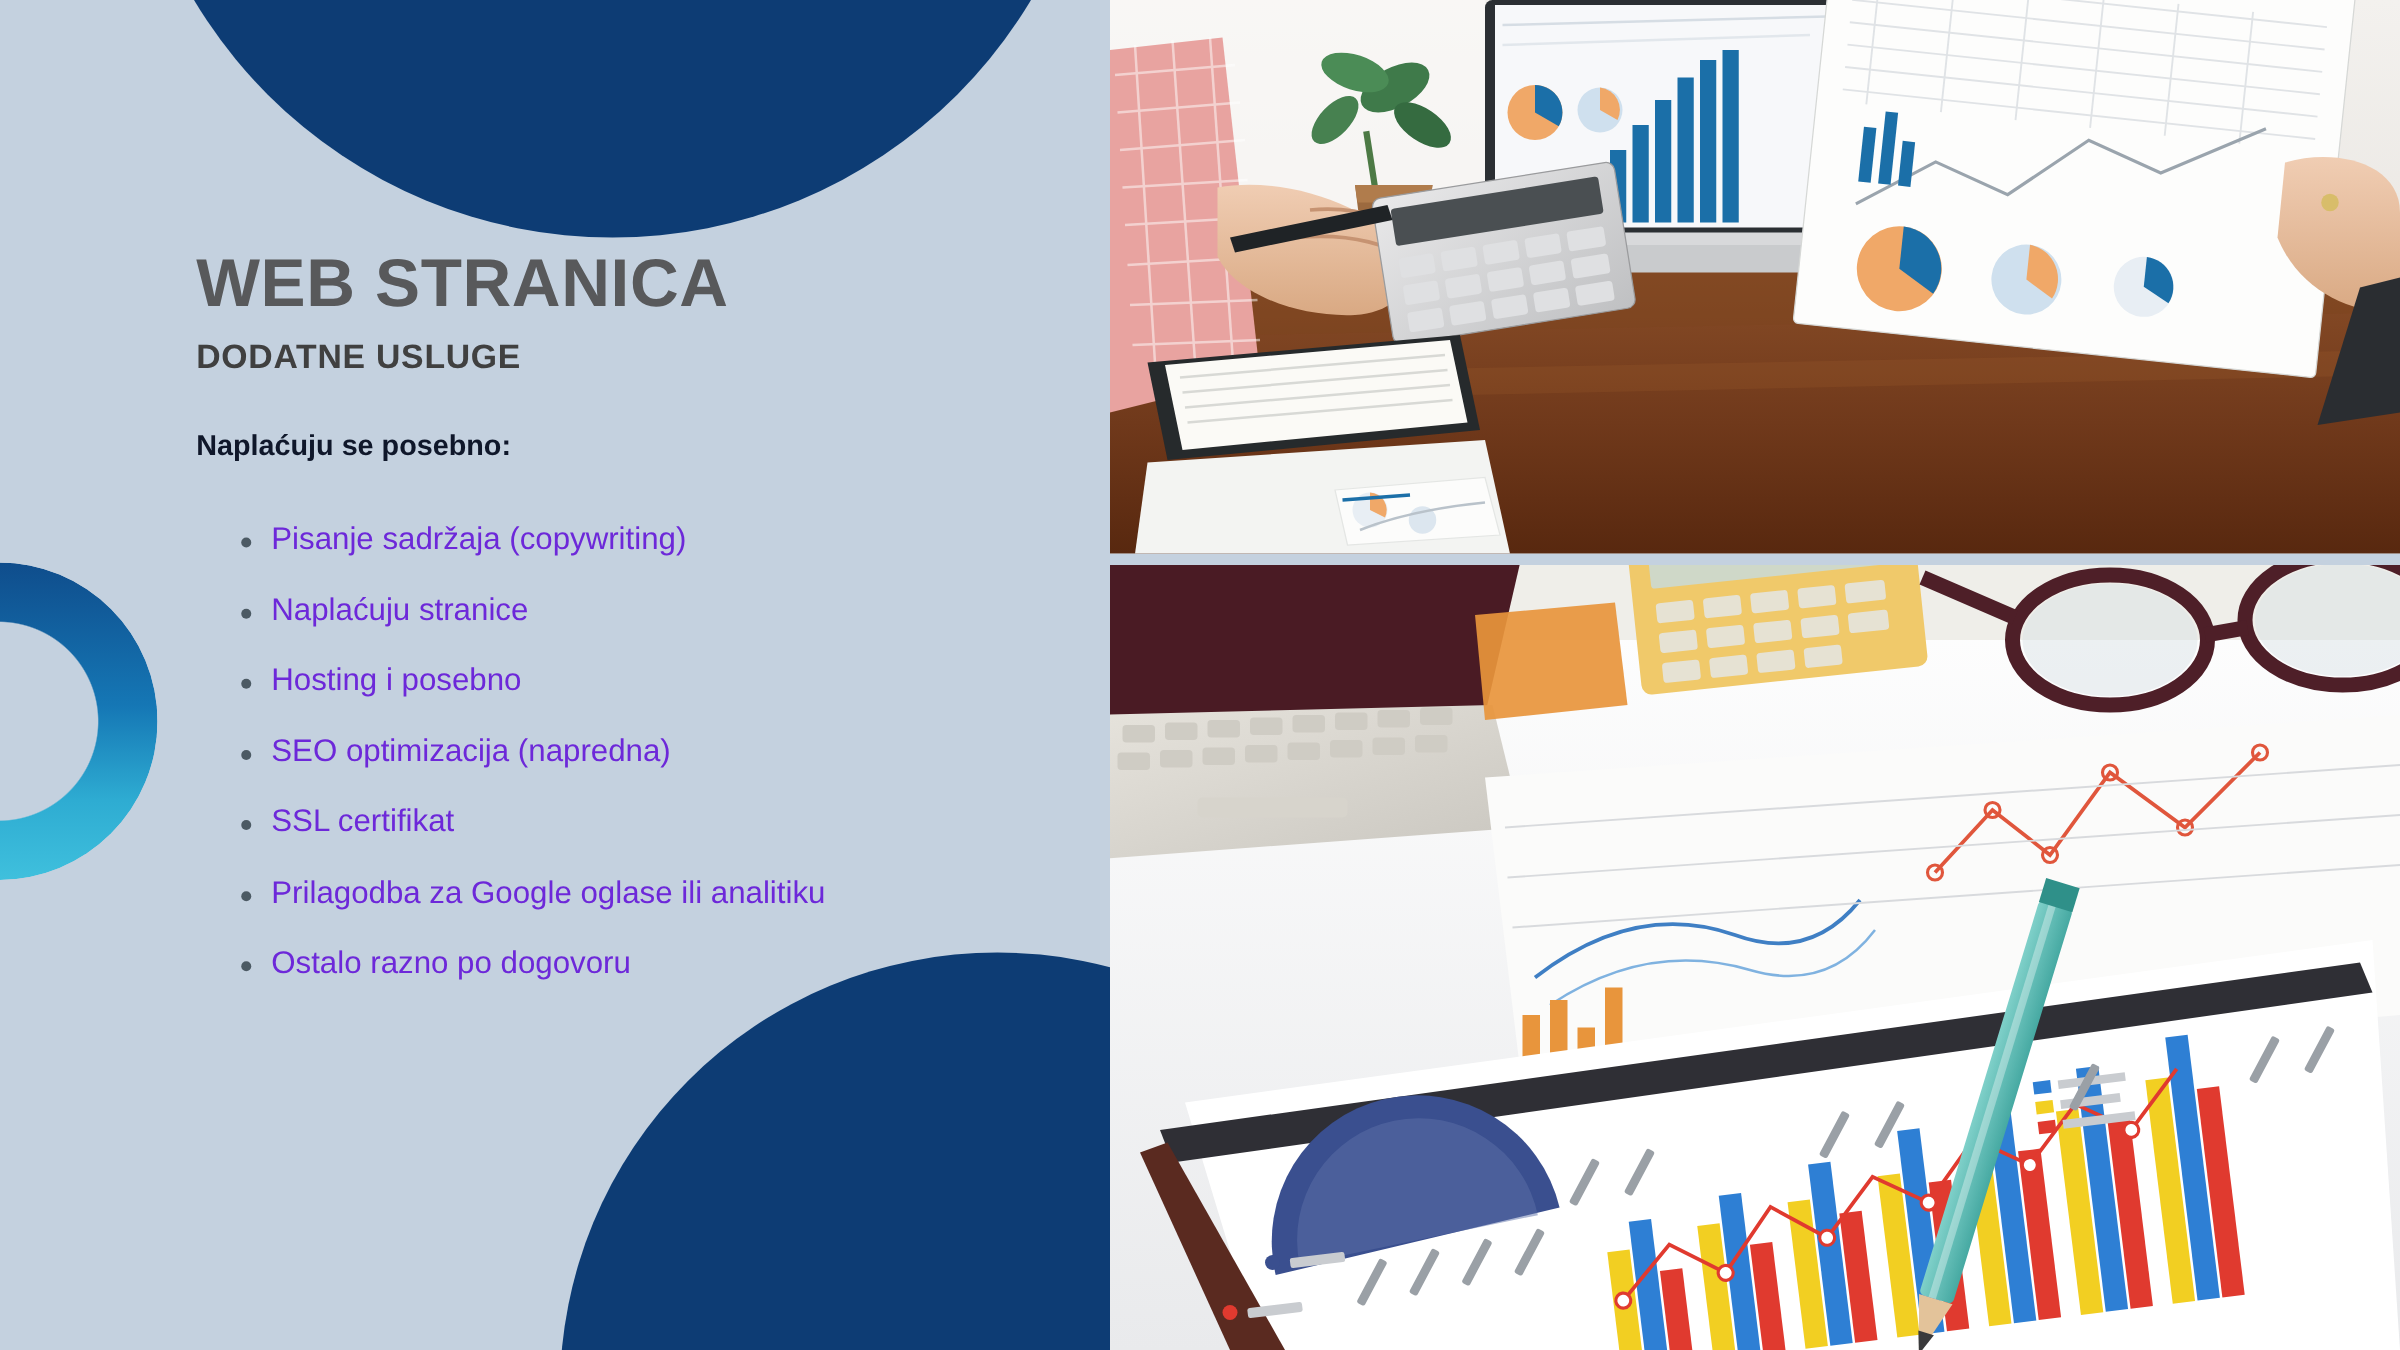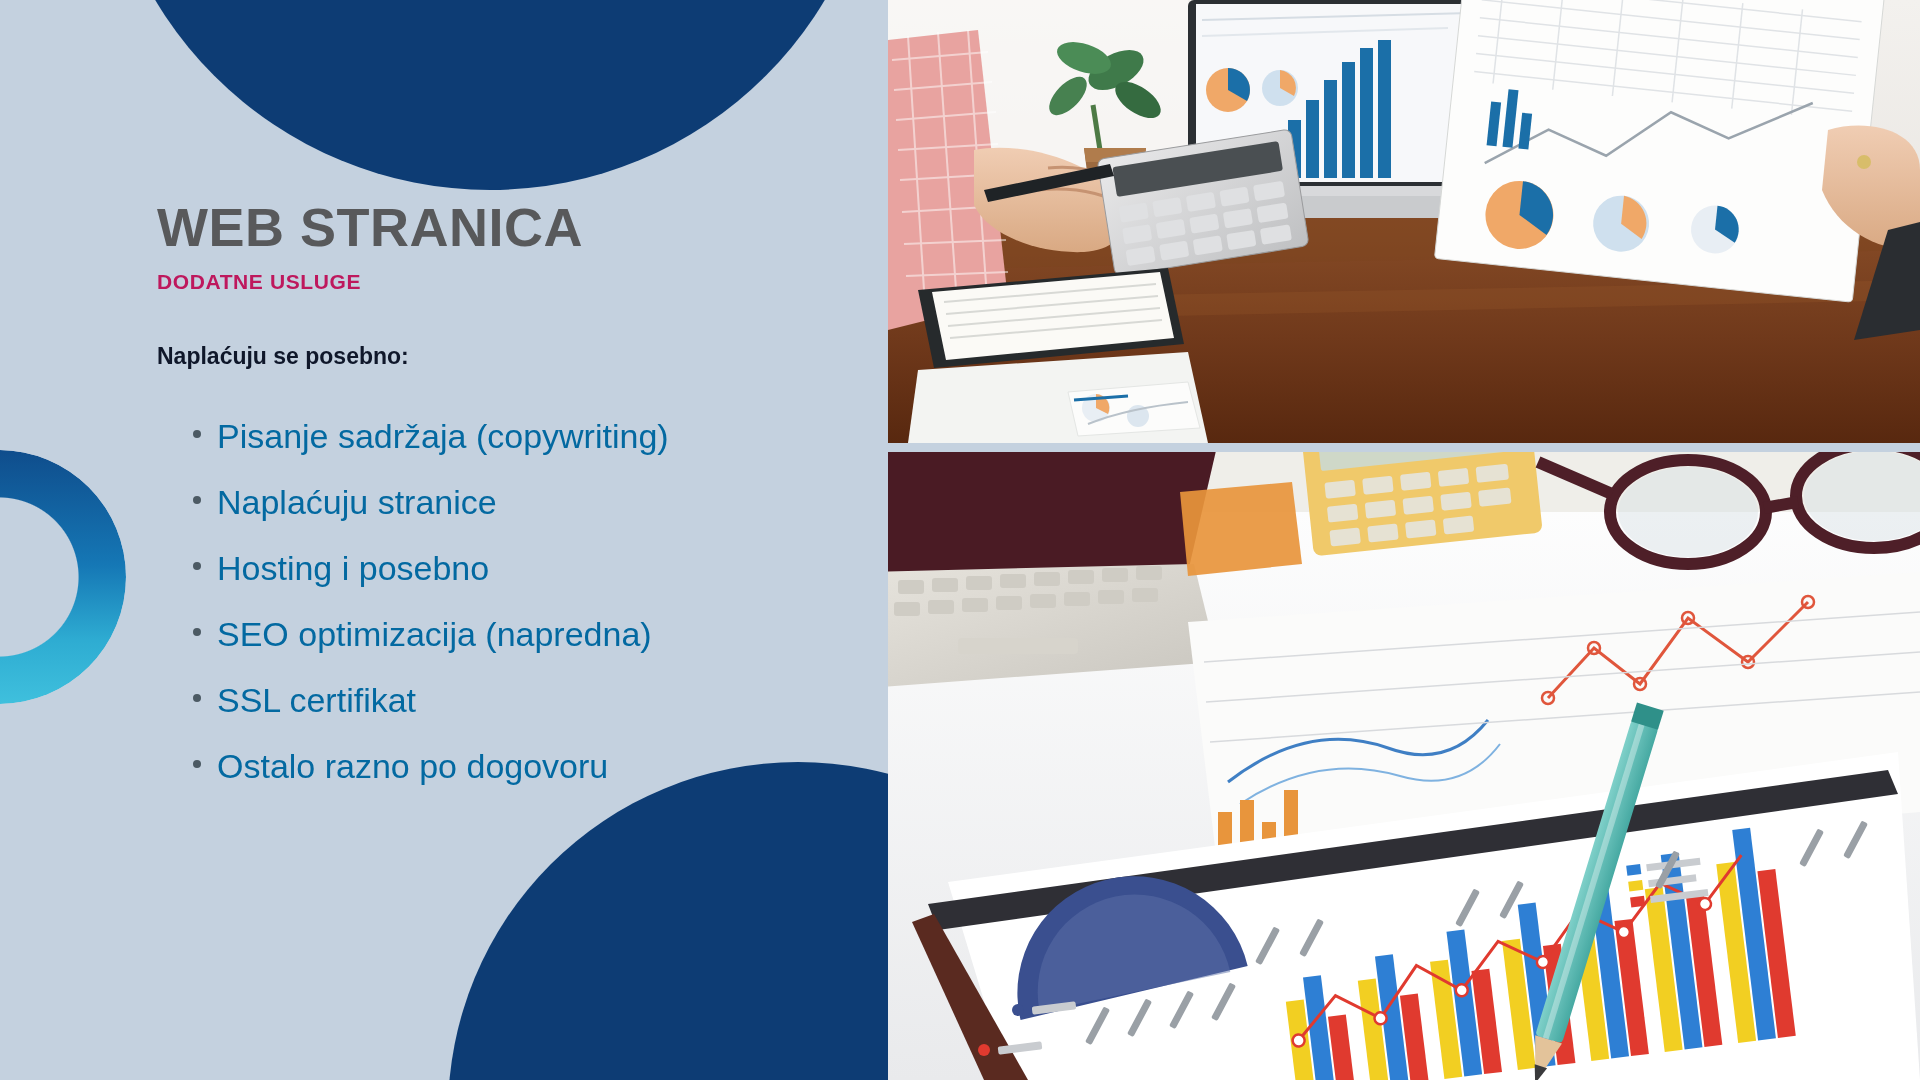--- a/index.html
+++ b/index.html
@@ -39,34 +39,34 @@
 
   
   .content { position:absolute; left:157px; top:0; width:700px; }
   .title {
     position:absolute; top:196px; left:0;
     font-size:54px; font-weight:bold; letter-spacing:0.5px;
     color:#58595b; white-space:nowrap;
   }
   .subtitle {
     position:absolute; top:270px; left:0;
-    font-size:21px; font-weight:bold; letter-spacing:0.6px;
-    color:#be185d; white-space:nowrap;
+    font-size:27px; font-weight:bold; letter-spacing:0.6px;
+    color:#404040; white-space:nowrap;
   }
   .lead {
     position:absolute; top:343px; left:0;
     font-size:23px; font-weight:bold; color:#0f172a; white-space:nowrap;
   }
   .bullet-list {
     position:absolute; top:418px; left:18px;
     list-style:none;
   }
   .bullet-item {
     position:relative; padding-left:42px;
-    font-size:34px; color:#0369a1; line-height:1.06;
+    font-size:25px; color:#6d28d9; line-height:1.06;
     margin-bottom:30px; white-space:nowrap;
   }
   .bullet-dot {
     position:absolute; left:18px; top:12px;
     width:8px; height:8px; border-radius:50%; background:#4c5a64;
   }
 
   
   .right-panel {
     position:absolute; left:888px; top:0; width:1032px; height:1080px;
@@ -107,20 +107,24 @@
           <span class="bullet-dot"></span>
           <span>Hosting i posebno</span>
         </li>
         <li class="bullet-item">
           <span class="bullet-dot"></span>
           <span>SEO optimizacija (napredna)</span>
         </li>
         <li class="bullet-item">
           <span class="bullet-dot"></span>
           <span>SSL certifikat</span>
+        </li>
+        <li class="bullet-item">
+          <span class="bullet-dot"></span>
+          <span>Prilagodba za Google oglase ili analitiku</span>
         </li>
         <li class="bullet-item">
           <span class="bullet-dot"></span>
           <span>Ostalo razno po dogovoru</span>
         </li>
       </ul>
     </div>
   </div>
 
   <div class="right-panel">

